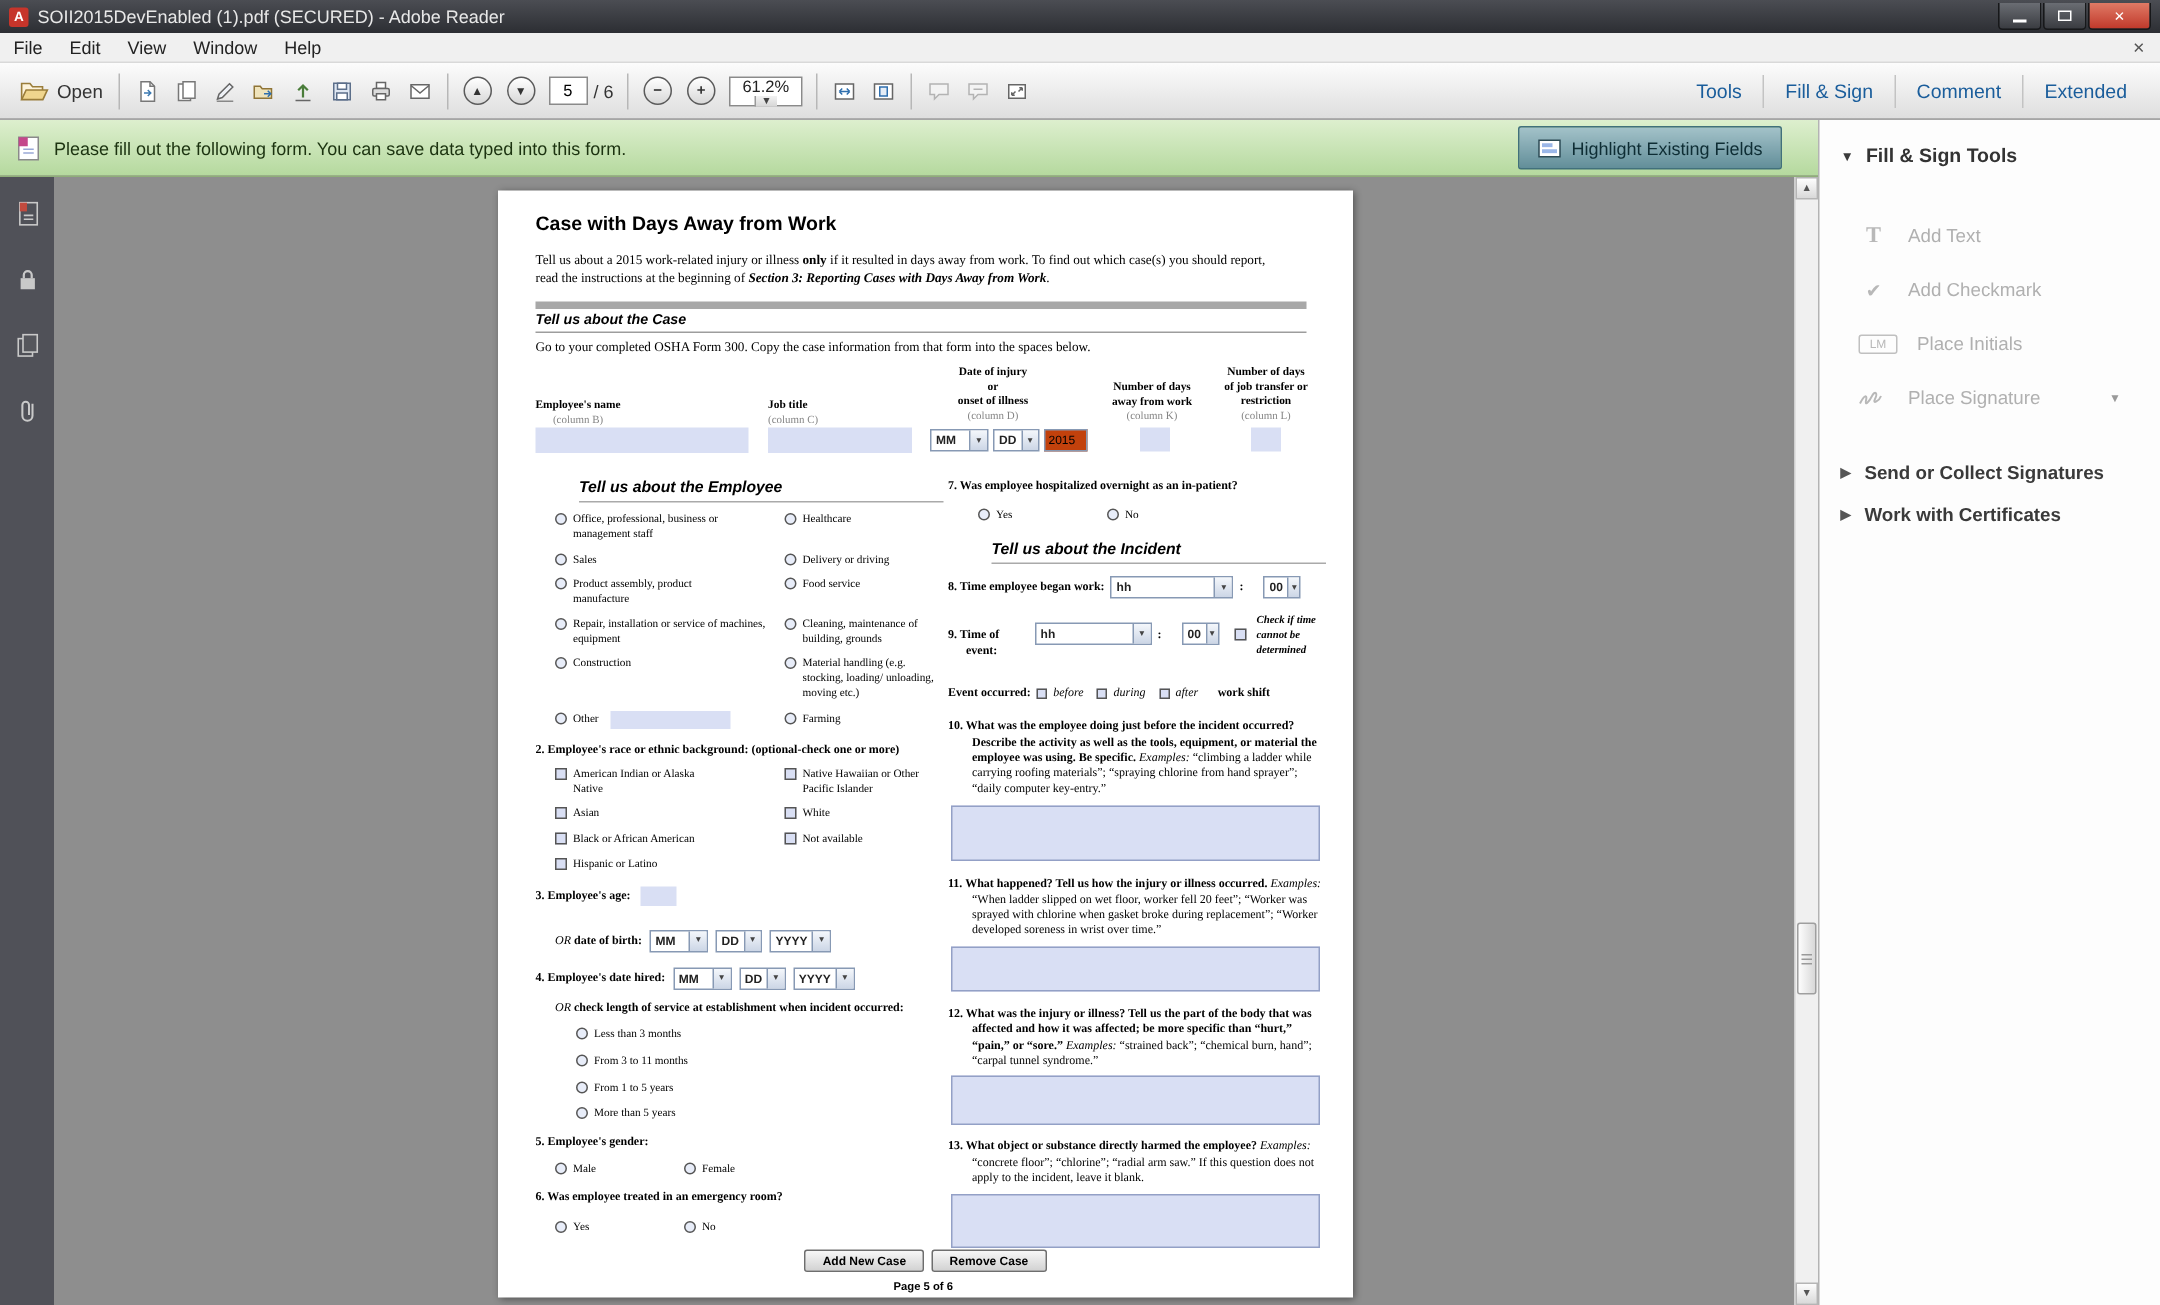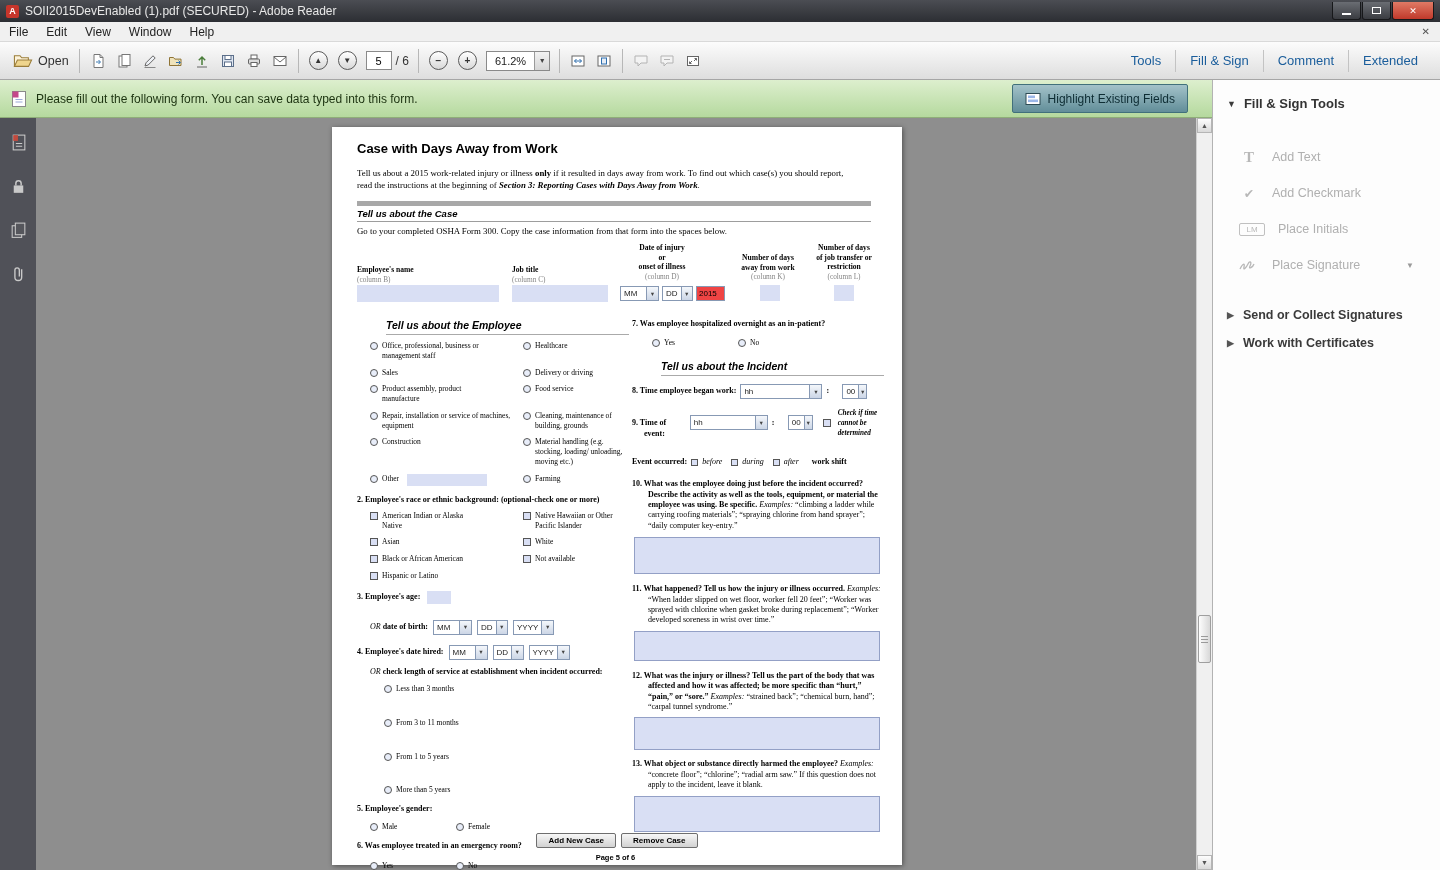--- a/index.html
+++ b/index.html
@@ -33,21 +33,21 @@
   .tbtn { height:28px; display:flex; align-items:center; padding:0 5px; border-radius:3px; }
   .tb-open-label { font-size:12.5px; color:#333; margin-left:5px; }
   .tb-sep { width:1px; height:24px; background:#b7b7b7; margin:0 5px; }
   .circ { width:19px; height:19px; border-radius:50%; border:1px solid #5a5a5a;
     background:linear-gradient(#ffffff,#d8d8d8); display:flex; align-items:center; justify-content:center;
     font-size:8px; color:#333; }
   .circ.big { font-size:10px; font-weight:bold; }
   .page-input { width:26px; height:19px; border:1px solid #8a8a8a; background:#fff; font-size:11px;
     text-align:center; line-height:19px; margin:0 4px; }
   .page-total { font-size:12px; color:#333; margin-right:4px; }
-  .zoom-box { display:flex; align-items:center; border:1px solid #8a8a8a; background:#fff; height:20px; margin:0 4px; }
+  .zoom-box { display:flex; align-items:center; border:1px solid #8a8a8a; background:#fff; height:20px; margin:0 4px;flex-direction:column; }
   .zoom-val { font-size:11px; padding:0 8px; color:#222; }
   .zoom-arr { width:15px; height:100%; border-left:1px solid #9a9a9a;
     background:linear-gradient(#f2f2f2,#d6d6d6); font-size:7px; color:#444;
     display:flex; align-items:center; justify-content:center; }
   .tb-links { margin-left:auto; display:flex; align-items:center; }
   .tb-link { font-size:13px; color:#1a5d9b; padding:0 14px; line-height:36px; }
   .tb-link-sep { width:1px; height:22px; background:#c3c3c3; }
 
   
   .infobar { position:absolute; top:80px; left:0; width:1212px; height:38px;
@@ -100,39 +100,39 @@
   .f-intro { position:absolute; left:25px; top:40px; width:500px; font-size:8.8px; line-height:1.38; }
   .gray-bar { position:absolute; left:25px; top:74px; width:514px; height:5px; background:#a8a8a8; }
   .sec-head { font:bold italic 9.5px "Liberation Sans",sans-serif; }
   .case-head { position:absolute; left:25px; top:81px; }
   .thin-rule { position:absolute; left:25px; top:94px; width:514px; border-top:1px solid #9d9d9d; }
   .copy-instr { position:absolute; left:25px; top:99px; font-size:8.8px; }
 
   .colhead { position:absolute; font-weight:bold; font-size:7.6px; line-height:1.28; }
   .colhead.ctr { text-align:center; }
   .colsub { font-weight:normal; color:#858585; font-size:7.3px; }
-  .h-name { left:25px; top:138px; } .h-job { left:180px; top:138px; }
+  .h-name { left:25px; top:138px;text-align:center; } .h-job { left:180px; top:138px; }
   .h-date { left:286px; top:116px; width:88px; } .h-away { left:398px; top:126px; width:76px; }
   .h-tr { left:472px; top:116px; width:80px; }
 
   .field { background:#d9dff4; position:absolute; }
   .fld-name { left:25px; top:158px; width:142px; height:17px; }
   .fld-job { left:180px; top:158px; width:96px; height:17px; }
   .fld-away { left:428px; top:158px; width:20px; height:16px; }
   .fld-tr { left:502px; top:158px; width:20px; height:16px; }
   .combo { display:inline-flex; align-items:center; background:#fff; border:1px solid #8799b4;
     height:15px; font:8px "Liberation Sans",sans-serif; color:#222; }
-  .combo .cv { flex:1; padding:0 3px; white-space:nowrap; }
+  .combo .cv { flex:1; padding:0 3px; white-space:nowrap;font-weight:bold; }
   .combo .ca { width:12px; align-self:stretch; border-left:1px solid #8799b4;
     background:linear-gradient(#f4f7fb,#ccd6e6); display:flex; align-items:center; justify-content:center;
     font-size:5.5px; color:#444; }
   .cmb-mm { position:absolute; left:288px; top:159px; width:39px; }
   .cmb-dd { position:absolute; left:330px; top:159px; width:31px; }
   .inp-year { position:absolute; left:364px; top:159px; width:29px; height:15px; border:1px solid #8799b4;
-    background:#ef4444; font:8px "Liberation Sans",sans-serif; padding:2px 0 0 2px; }
+    background:#c2410c; font:8px "Liberation Sans",sans-serif; padding:2px 0 0 2px; }
 
   .col-left { position:absolute; left:25px; top:192px; width:272px; }
   .col-right { position:absolute; left:300px; top:192px; width:252px; }
   .h2 { font:bold italic 10.5px "Liberation Sans",sans-serif; padding-bottom:3px; border-bottom:1px solid #aaa;margin-left:29px; }
   .q { font-size:8px; font-weight:bold; line-height:1.3; padding-left:12px; text-indent:-12px; }
   .q.wide { padding-left:16px; text-indent:-16px; }
   .q i { font-weight:normal; }
   .q .norm { font-weight:normal; }
   .opt-grid { display:grid; grid-template-columns:146px 106px; column-gap:7px; row-gap:7px; margin-left:13px; }
   .opt { display:flex; gap:4px; align-items:flex-start; font-size:7.5px; line-height:1.3; }
@@ -551,21 +551,21 @@
             <span class="ca">▼</span>
           </span>
         <span class="combo" style="width:41px">
             <span class="cv">YYYY</span>
             <span class="ca">▼</span>
           </span>
       </div>
 
       <p class="q" style="margin-top:7px;margin-left:13px"><b><i>OR</i></b><span> check length of service at establishment when incident occurred:</span></p>
 
-      <div style="margin-left:27px;margin-top:7px;display:flex;flex-direction:column;gap:24px">
+      <div style="margin-left:27px;margin-top:7px;display:flex;flex-direction:column;gap:8px">
         <div class="opt">
             <span class="radio"></span>
             <span>Less than 3 months</span>
           </div>
         <div class="opt">
             <span class="radio"></span>
             <span>From 3 to 11 months</span>
           </div>
         <div class="opt">
             <span class="radio"></span>

